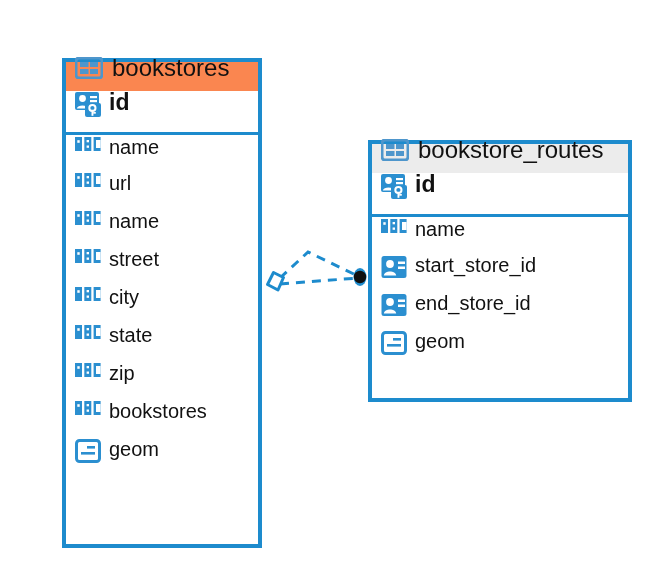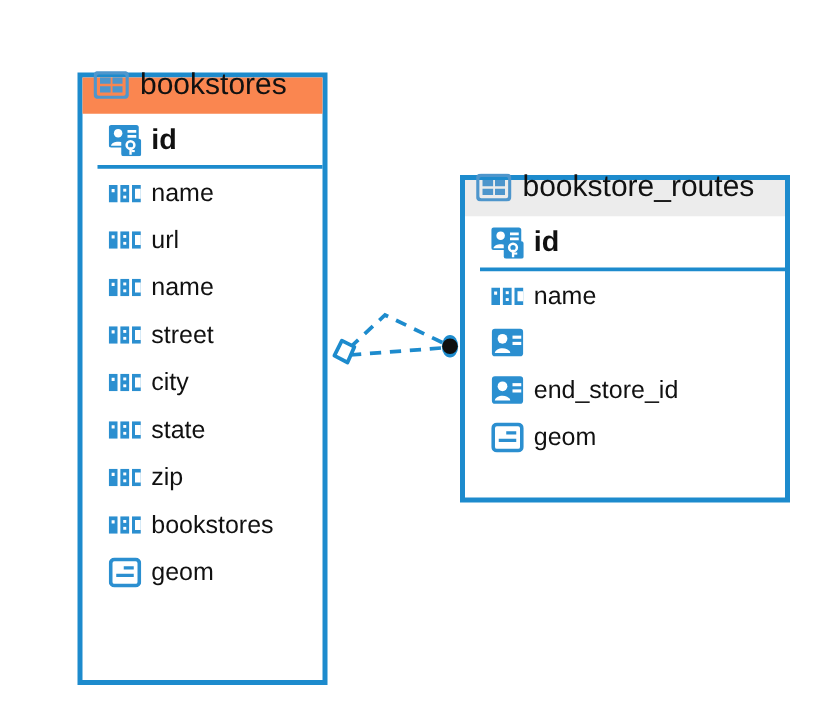--- a/index.html
+++ b/index.html
@@ -60,26 +60,24 @@
     line-height: 1;
     white-space: nowrap;
   }
 
   .entity-body {
     padding: 0;
   }
 
   .field-row {
     display: flex;
-    align-items: center;
     box-sizing: border-box;
     height: 38px;
     padding: 0 8px 0 9px;
     gap: 8px;
-    margin-left: 12px;
   }
   .field-row.pk {
     border-bottom: 3px solid #1d8bcd;
     height: 44px;
   }
   .field-row.first-after-pk { padding-top: 2px; }
 
   .field-label {
     font-size: 20px;
     color: #111111;
@@ -357,20 +355,21 @@
       <div class="field-row">
         <span class="icon icon-fk">
           <svg viewBox="0 0 26 24" width="26" height="24" xmlns="http://www.w3.org/2000/svg">
             <rect x="0.5" y="1" width="25" height="22" rx="2.5" fill="#2b8fd0"></rect>
             <circle cx="9" cy="9" r="3.9" fill="#ffffff"></circle>
             <path d="M2.8 20.4 C3.5 15.2 14.5 15.2 15.2 20.4 Z" fill="#ffffff"></path>
             <rect x="17" y="6.5" width="7" height="2.5" fill="#ffffff"></rect>
             <rect x="17" y="11.5" width="7" height="2.5" fill="#ffffff"></rect>
           </svg>
         </span>
+        <span class="field-label">start_store_id</span>
       </div>
 
       <div class="field-row">
         <span class="icon icon-fk">
           <svg viewBox="0 0 26 24" width="26" height="24" xmlns="http://www.w3.org/2000/svg">
             <rect x="0.5" y="1" width="25" height="22" rx="2.5" fill="#2b8fd0"></rect>
             <circle cx="9" cy="9" r="3.9" fill="#ffffff"></circle>
             <path d="M2.8 20.4 C3.5 15.2 14.5 15.2 15.2 20.4 Z" fill="#ffffff"></path>
             <rect x="17" y="6.5" width="7" height="2.5" fill="#ffffff"></rect>
             <rect x="17" y="11.5" width="7" height="2.5" fill="#ffffff"></rect>

